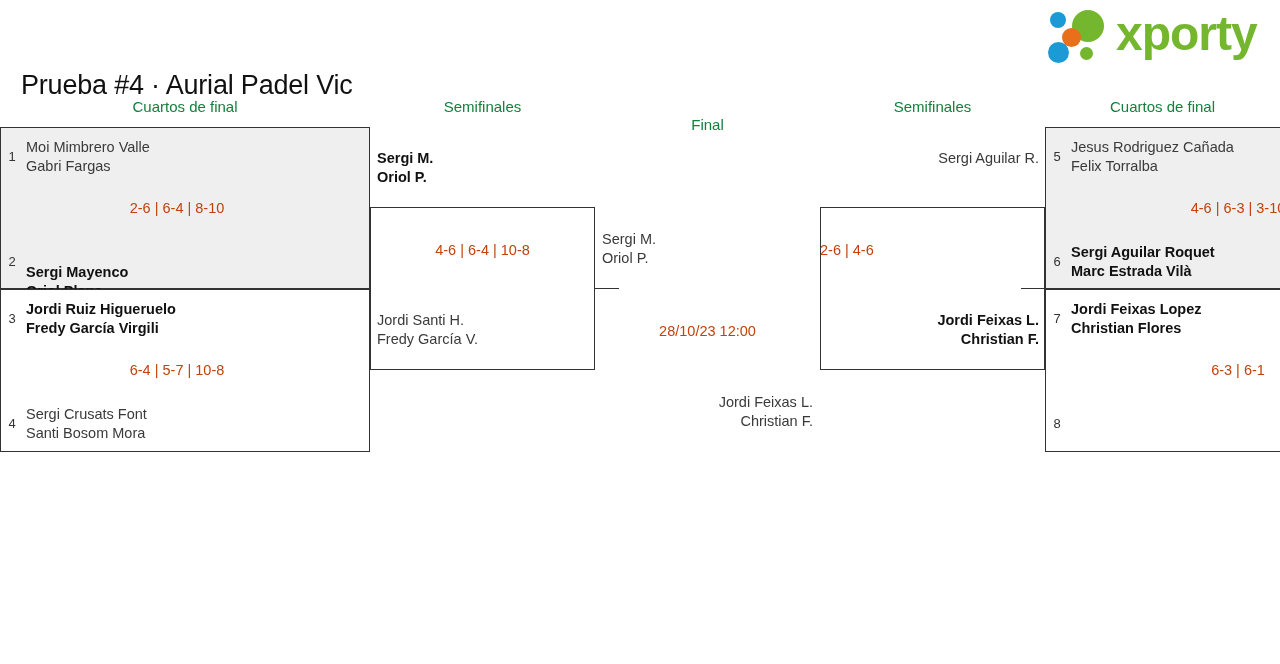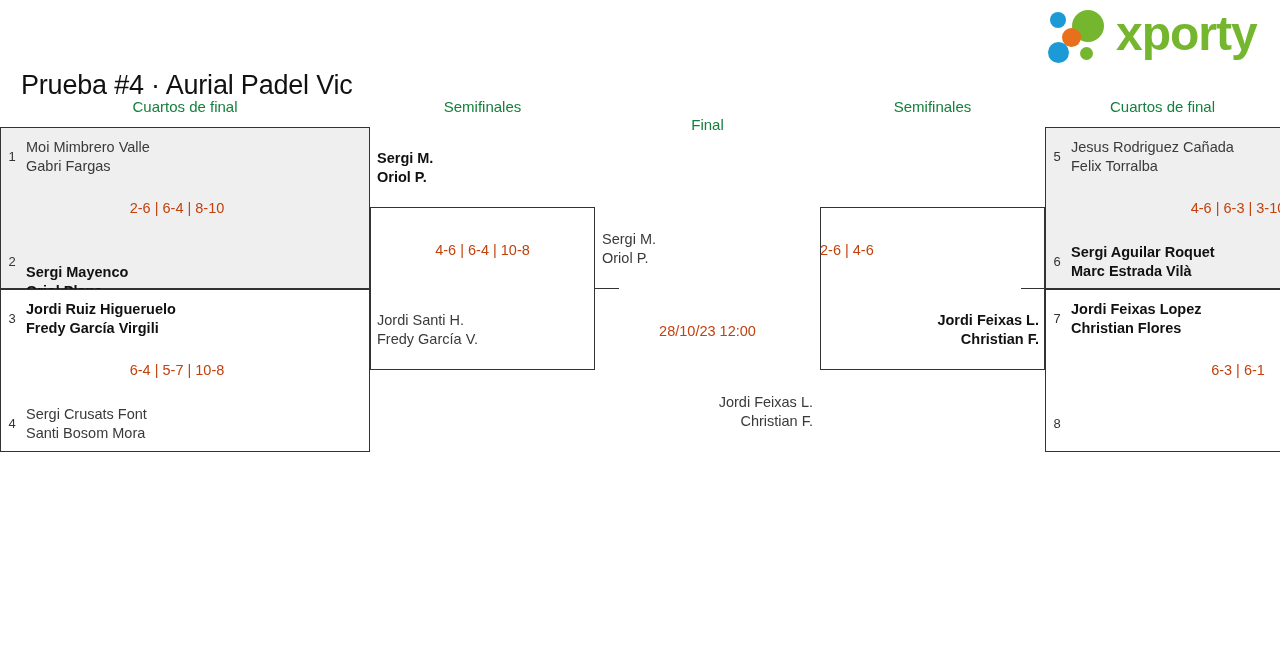--- a/index.html
+++ b/index.html
@@ -186,20 +186,21 @@
 </div>
 
 <div class="score" style="left:595px; top:322px; width:225px; text-align:center;">28/10/23 12:00</div>
 
 <div class="team loser align-right" style="left:620px; top:393px; width:193px;">
   <span class="ln">Jordi Feixas L.</span>
   <span class="ln">Christian F.</span>
 </div>
 
 <div class="team loser align-right" style="left:820px; top:149px; width:219px;">
+  <span class="ln">Sergi Aguilar R.</span>
 </div>
 
 <div class="match-box box-plain" style="left:820px; top:207px; width:225px; height:163px;"></div>
 
 <div class="score" style="left:820px; top:241px; width:225px; ">2-6 | 4-6</div>
 
 <div class="team winner align-right" style="left:820px; top:311px; width:219px;">
   <span class="ln">Jordi Feixas L.</span>
   <span class="ln">Christian F.</span>
 </div>

